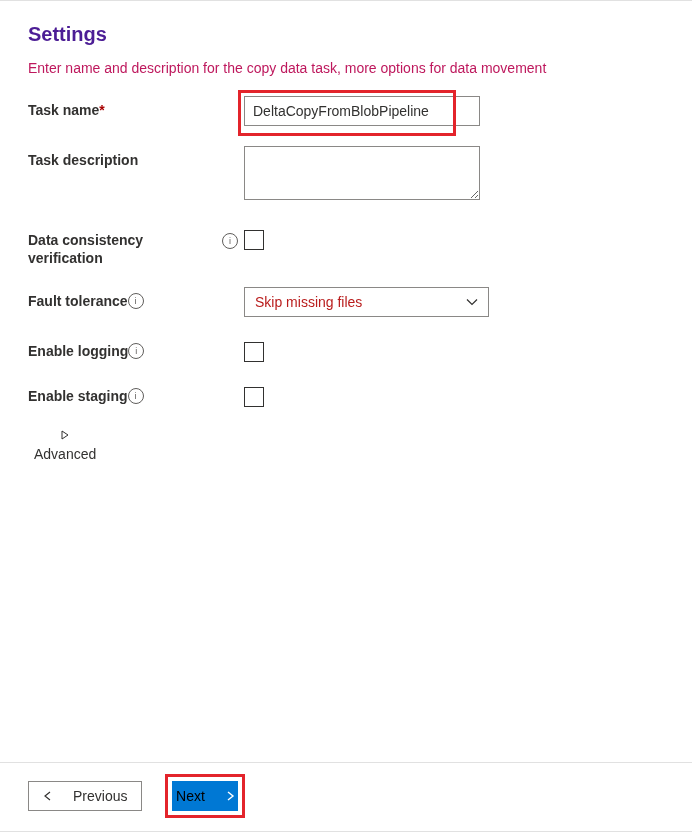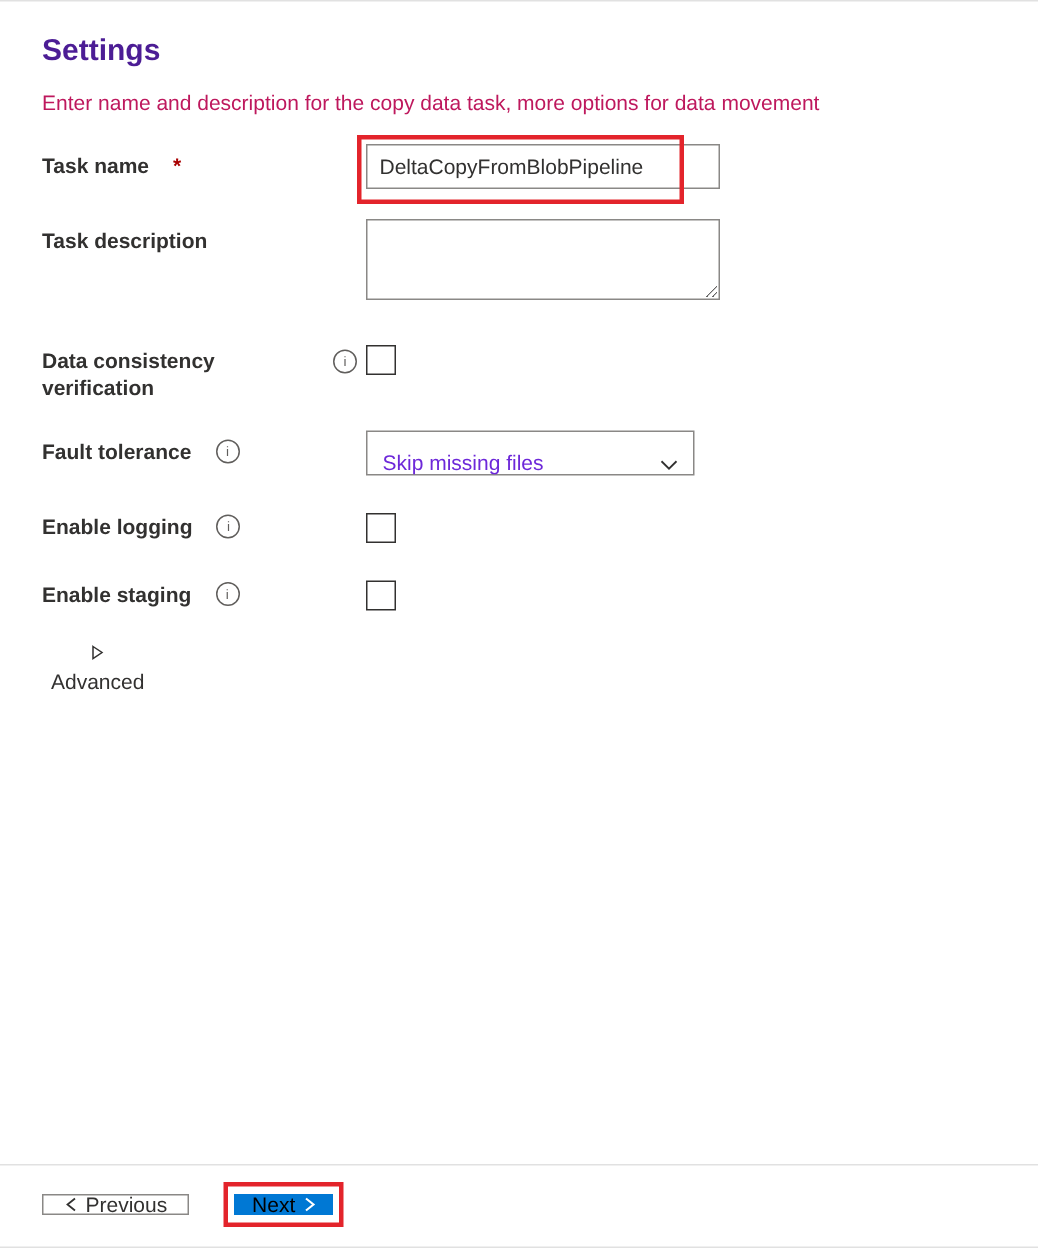--- a/index.html
+++ b/index.html
@@ -41,21 +41,21 @@
   }
   .form-label {
     width: 190px;
     font-size: 14px;
     font-weight: 600;
     color: #323130;
     padding-top: 6px;
     flex-shrink: 0;
     display: flex;
     align-items: center;
-    gap: 16px;
+    gap: 0;
     flex-wrap: wrap;
   }
   .form-label .label-text { display:inline; }
   .required {
     color: #a80000;
   }
   .info-icon {
     display: inline-flex;
     align-items: center;
     justify-content: center;
@@ -107,29 +107,29 @@
   }
   .checkbox {
     width: 18px;
     height: 18px;
     border: 1px solid #323130;
     background: #fff;
     margin-top: 5px;
   }
   .select {
     box-sizing: border-box;
-    width: 219px;
+    width: 245px;
     height: 30px;
     border: 1px solid #8a8886;
     padding: 0 10px;
     display: flex;
-    align-items: flex-end;
+    align-items: center;
     justify-content: space-between;
     font-size: 14px;
-    color: #6d28d9;
+    color: #b91c1c;
     background:#fff;
   }
   .chevron-down {
     width: 12px;
     height: 12px;
   }
   .chevron-down svg, .chevron-left svg, .chevron-right svg, .caret-right svg {
     display:block;
   }
   .advanced-toggle {
@@ -154,26 +154,26 @@
     border-top: 1px solid #e1e1e1;
     padding: 18px 28px 20px 28px;
     display: flex;
     gap: 30px;
     align-items: center;
   }
   .btn {
     display: inline-flex;
     align-items: center;
     justify-content: center;
-    height: 14px;
+    height: 30px;
     padding: 0 14px;
     font-size: 14px;
     font-family: inherit;
     cursor: pointer;
-    gap: 4px;
+    gap: 20px;
     box-sizing: border-box;
   }
   .btn-prev {
     border: 1px solid #8a8886;
     background: #fff;
     color: #323130;
   }
   .btn-next-wrapper {
     position: relative;
     display: inline-block;

